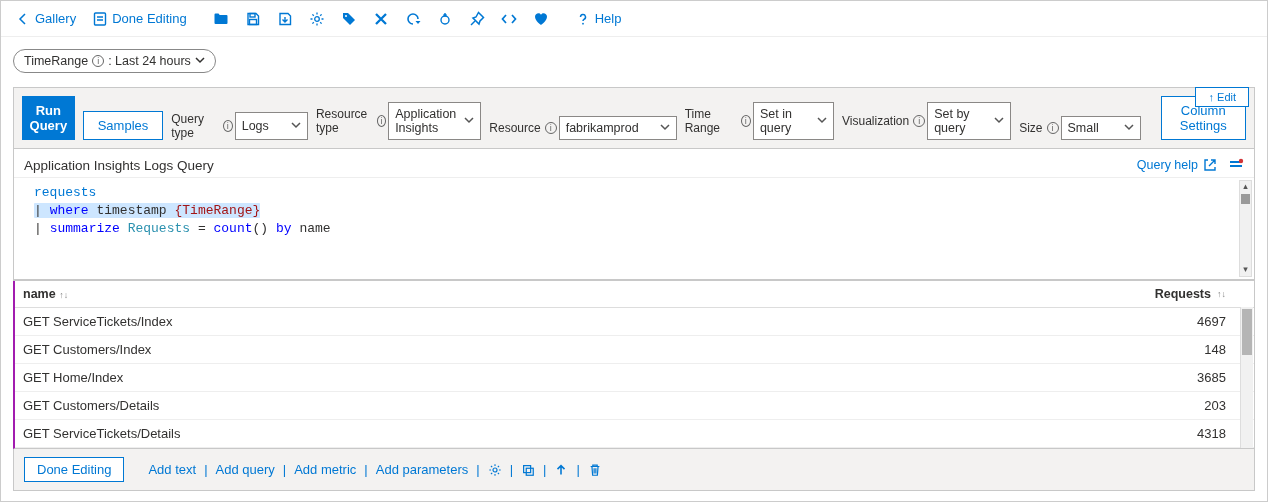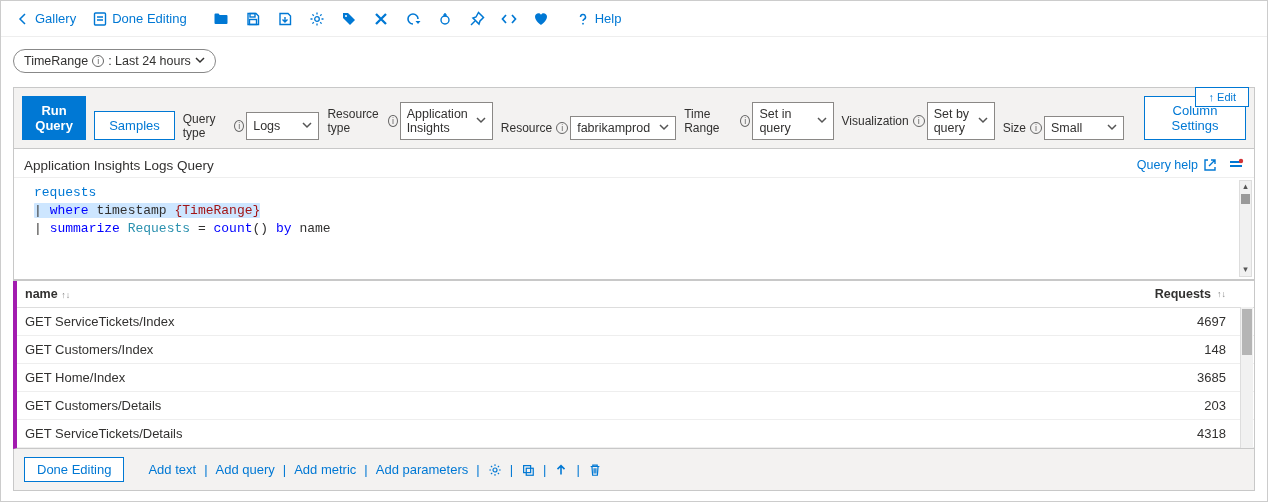--- a/index.html
+++ b/index.html
@@ -44,21 +44,21 @@
   .kw-blue { color:#0000ff; }
   .kw-teal { color:#2b91af; }
   .kw-str  { color:#a31515; }
   .sel-hl { background:#cde6ff; border-radius:1px; }
   .editor-scroll { position:absolute; right:2px; top:2px; bottom:2px; width:13px; background:#f1f1f1; border:1px solid #ddd;}
   .editor-scroll .up, .editor-scroll .dn { position:absolute; left:0; right:0; height:12px; text-align:center; font-size:9px; color:#555;}
   .editor-scroll .up { top:0; } .editor-scroll .dn { bottom:0; }
   .editor-scroll .thumb { position:absolute; left:1px; right:1px; top:13px; height:10px; background:#9a9a9a;}
 
   
-  .results { flex:1; margin:0 12px 0 12px; border-left:4px solid #a21caf; border-right:1px solid #c8c8c8; border-bottom:1px solid #c8c8c8; position:relative; overflow:hidden;}
+  .results { flex:1; margin:0 12px 0 12px; border-left:2px solid #a21caf; border-right:1px solid #c8c8c8; border-bottom:1px solid #c8c8c8; position:relative; overflow:hidden;}
   .thead { display:flex; font-weight:600; font-size:12.5px; border-bottom:1px solid #ddd; background:#fff;}
   .th, .td { padding:6px 8px; }
   .col-name { flex:1 1 auto; }
   .col-req { width:230px; text-align:right; display:flex; justify-content:flex-end; align-items:center; gap:6px; padding-right:28px;}
   .sortico { font-size:9px; color:#888; }
   .tbody { overflow:auto; max-height:160px; }
   .trow { display:flex; border-bottom:1px solid #eee; font-size:13px;}
   .results-scroll { position:absolute; right:1px; top:26px; bottom:0; width:13px; background:#f1f1f1; border-left:1px solid #ddd;}
   .results-scroll .thumb { position:absolute; left:1px; right:1px; top:2px; height:46px; background:#b5b5b5;}
 
@@ -232,21 +232,21 @@
             <span class="chev"><svg viewBox="0 0 10 10" fill="none" stroke="currentColor" stroke-width="1.5">
                 <path d="M1 3l4 4 4-4"></path>
               </svg></span>
           </div>
       </div>
       <div class="field">
         <div class="field-label">
             <span>Resource</span>
             <span class="infodot">i</span>
           </div>
-        <div class="dd" style="width:106px">
+        <div class="dd" style="width:118px">
             <span>fabrikamprod</span>
             <span class="chev"><svg viewBox="0 0 10 10" fill="none" stroke="currentColor" stroke-width="1.5">
                 <path d="M1 3l4 4 4-4"></path>
               </svg></span>
           </div>
       </div>
       <div class="field">
         <div class="field-label">
             <span>Time Range</span>
             <span class="infodot">i</span>
@@ -256,21 +256,21 @@
             <span class="chev"><svg viewBox="0 0 10 10" fill="none" stroke="currentColor" stroke-width="1.5">
                 <path d="M1 3l4 4 4-4"></path>
               </svg></span>
           </div>
       </div>
       <div class="field">
         <div class="field-label">
             <span>Visualization</span>
             <span class="infodot">i</span>
           </div>
-        <div class="dd" style="width:68px">
+        <div class="dd" style="width:84px">
             <span>Set by query</span>
             <span class="chev"><svg viewBox="0 0 10 10" fill="none" stroke="currentColor" stroke-width="1.5">
                 <path d="M1 3l4 4 4-4"></path>
               </svg></span>
           </div>
       </div>
       <div class="field">
         <div class="field-label">
             <span>Size</span>
             <span class="infodot">i</span>

